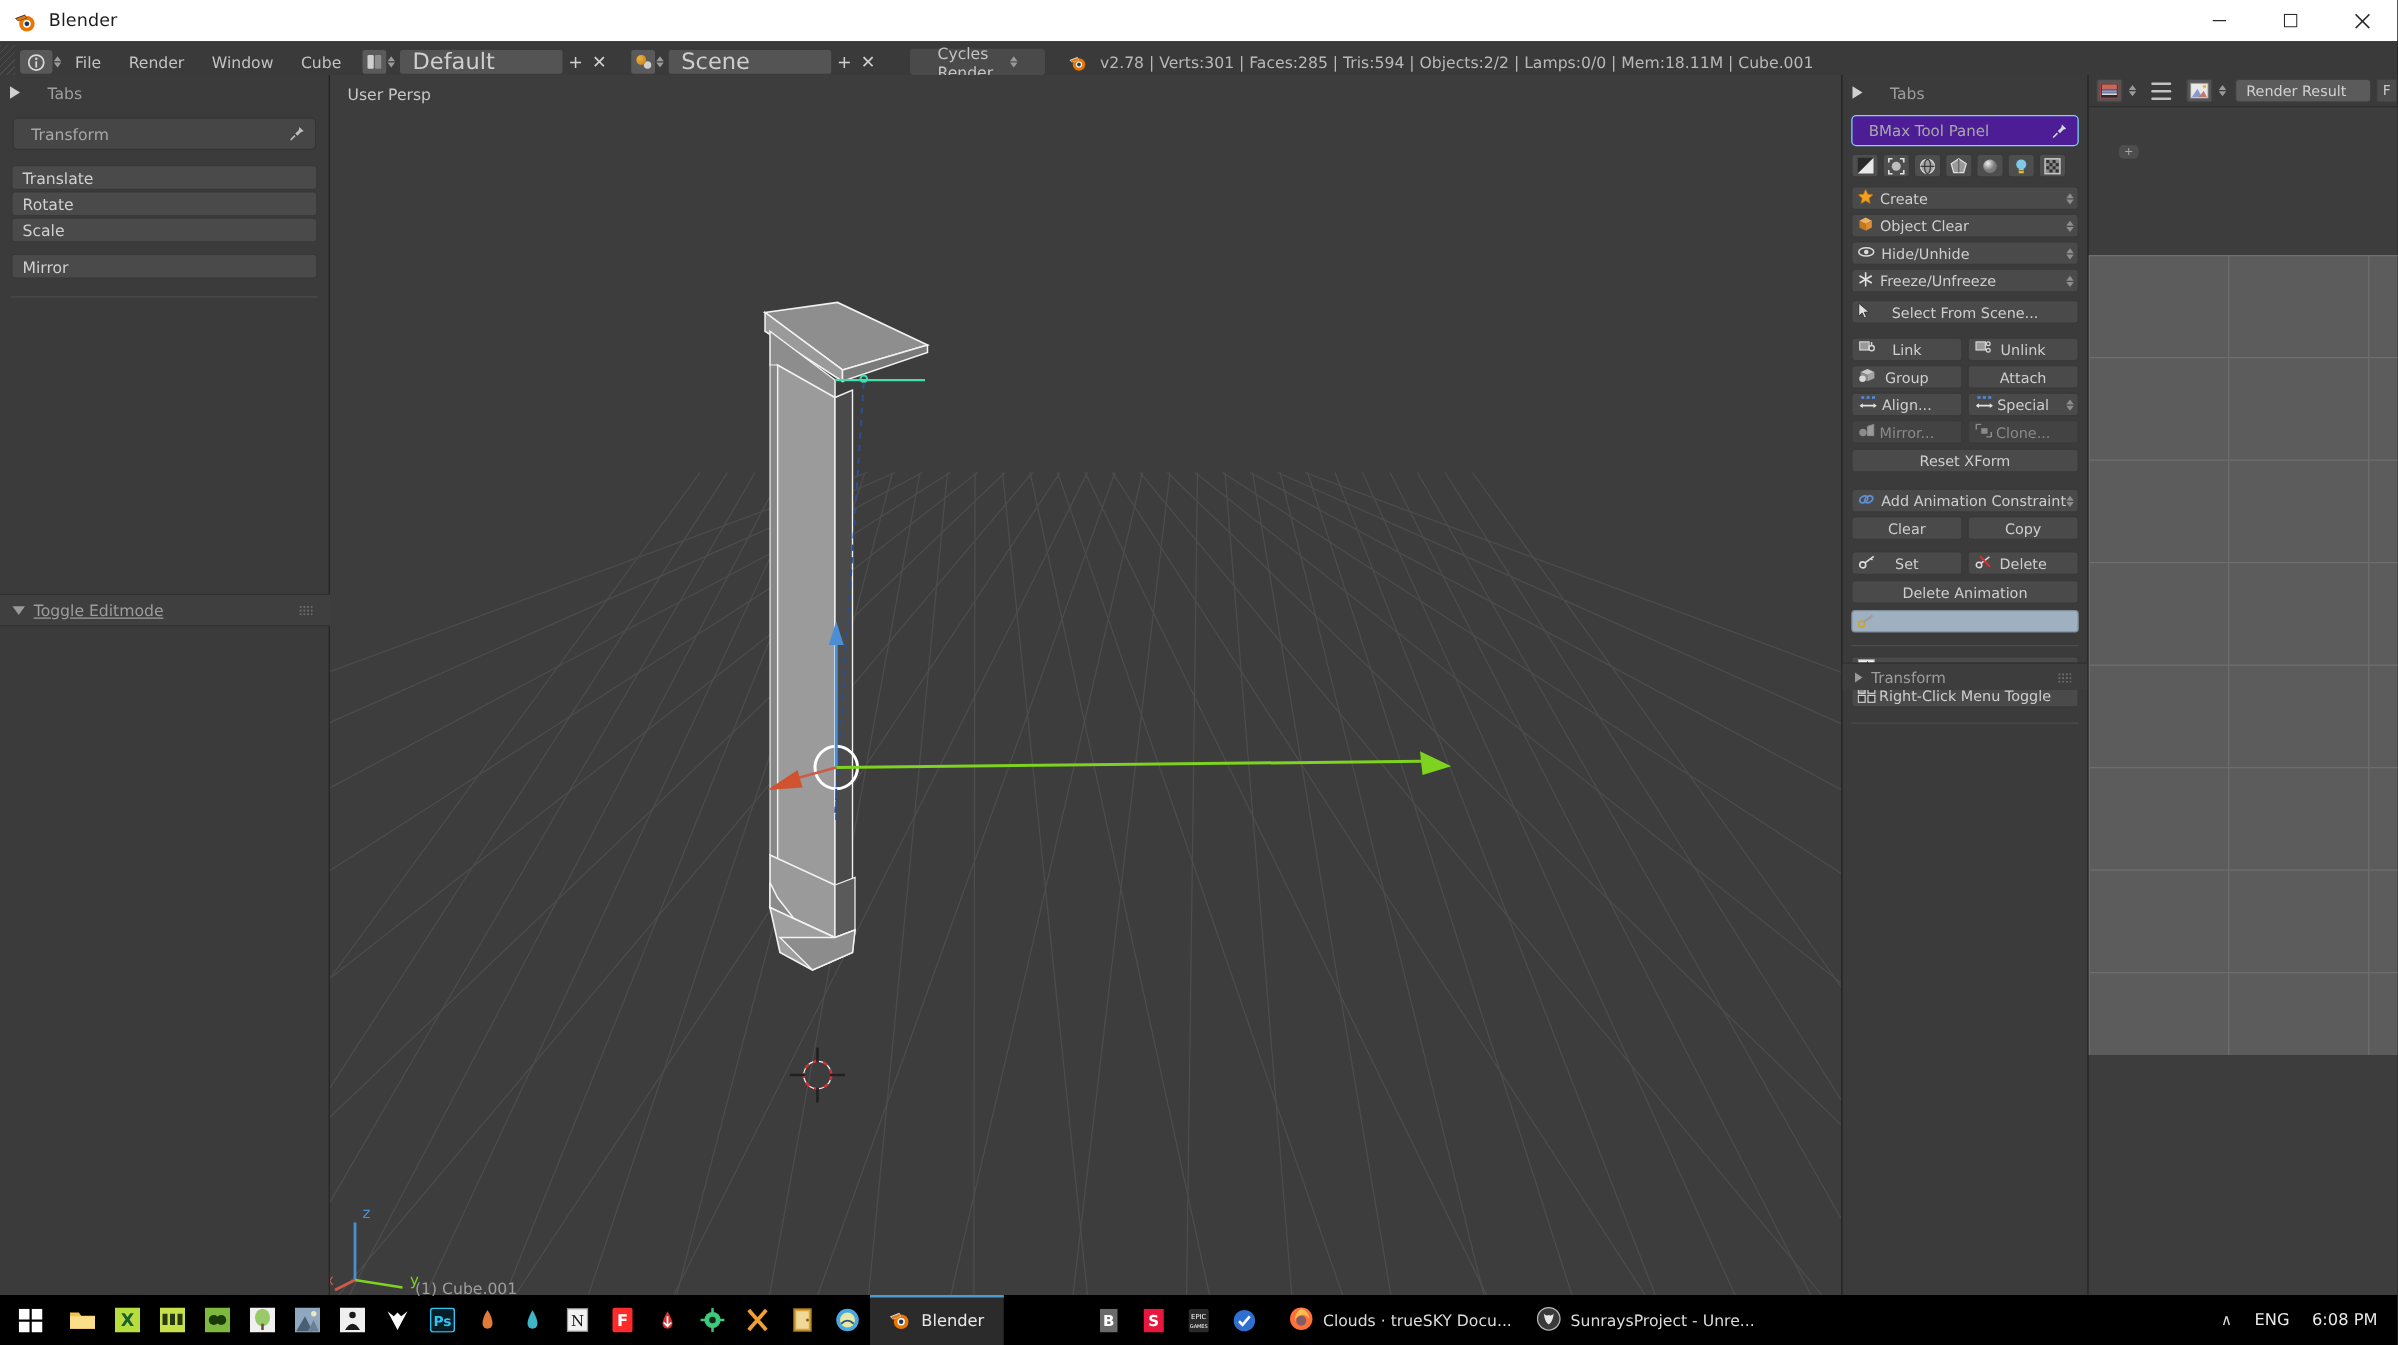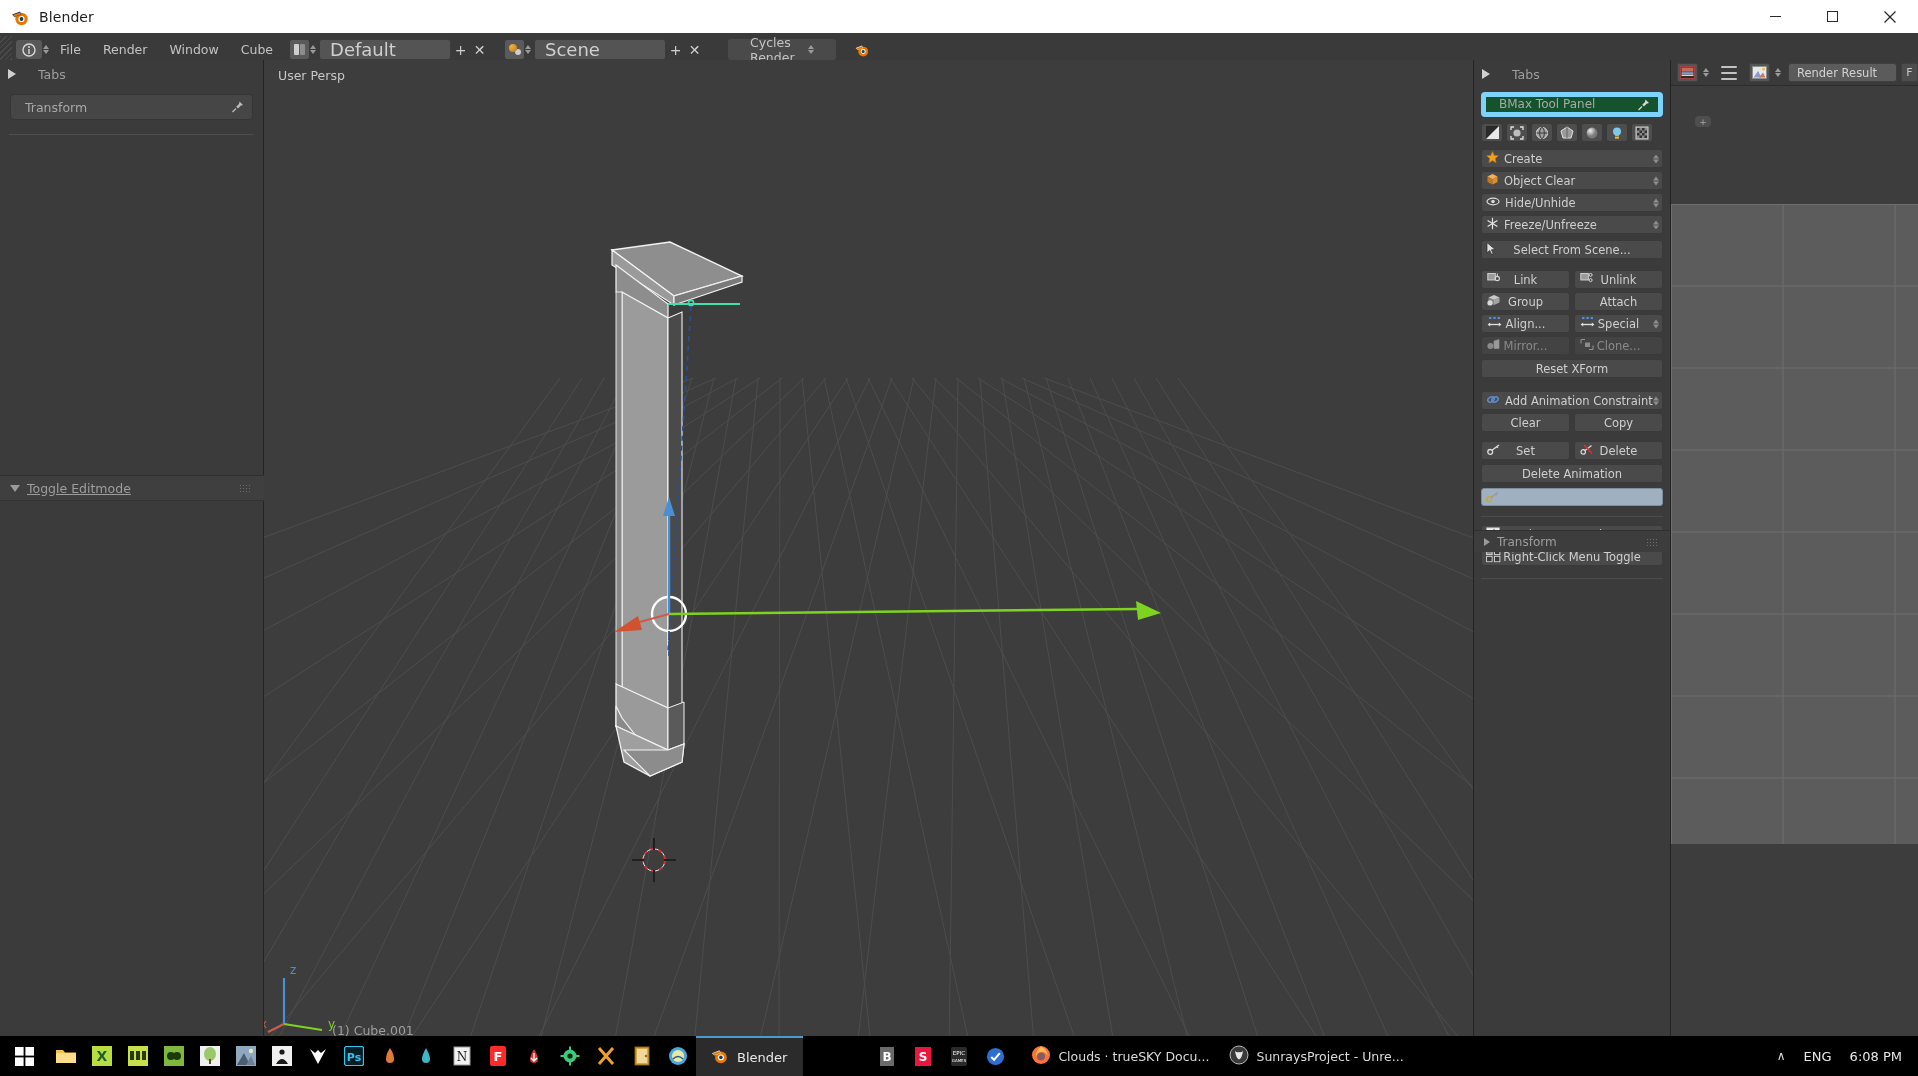--- a/index.html
+++ b/index.html
@@ -147,22 +147,22 @@
   .grid-svg { position:absolute; left:0; top:0; }
   .axis-gizmo { position:absolute; left: -10px; bottom: 10px; width:120px; height:100px; }
 
   
   .right-panel {
     position: absolute; left: 1473px; top: 0; width: 197px; height: 996px;
     background: #3b3b3b; border-left: 1px solid #232323;
   }
   .rp-tabrow { display:flex; align-items:center; height: 28px; padding-left: 8px; gap: 22px; }
   .rp-header {
-    margin: 4px 7px 0 7px; height: 25px; background: #14532d; border:5px solid #7dd3fc;
-    border-radius: 4px; display:flex; align-items:flex-start; padding-left:13px;
+    margin: 4px 7px 0 7px; height: 25px; background: #4c1d95; border:1px solid #7dd3fc;
+    border-radius: 4px; display:flex; align-items:center; padding-left:13px;
     font-size: 12px; color:#a8a8a8; position:relative;
   }
   .icon-row {
     display:flex; margin: 6px 7px 0 7px; gap: 3px;
   }
   .icon-sq {
     width: 22px; height: 19px; background:#4e4e4e; border:1px solid #3a3a3a; border-radius:3px;
     display:flex; align-items:center; justify-content:center;
   }
   .rp-row {
@@ -349,40 +349,48 @@
 
     <div class="blend-logo-sm">
       <svg width="16" height="16" viewBox="0 0 20 20">
         <circle cx="11.5" cy="12" r="6.2" fill="#ea7600"></circle>
         <circle cx="11.5" cy="12" r="3.1" fill="#ffffff"></circle>
         <circle cx="11.5" cy="12" r="1.9" fill="#1a3a5a"></circle>
         <path d="M2 7.5 L10 4.5 L11.5 7.5 L4.5 10 Z" fill="#e8e8e8"></path>
         <path d="M3 8 L10 5.4 L10.9 7.4 L4.6 9.6 Z" fill="#ea7600"></path>
       </svg>
     </div>
+    <div class="stats">v2.78 | Verts:301 | Faces:285 | Tris:594 | Objects:2/2 | Lamps:0/0 | Mem:18.11M | Cube.001</div>
   </div>
 
   <div class="body-area">
 
     <div class="left-panel">
       <div class="panel-tabrow">
         <span class="tri-right"></span>
         <span class="panel-tab-label">Tabs</span>
       </div>
 
       <div class="tool-header">
         <span>Transform</span>
         <span class="pin">
           <svg width="13" height="13" viewBox="0 0 13 13">
               <path d="M8.5 1 L12 4.5 L9.6 5.2 L7 8 L5.2 6.2 L8 3.6 Z" fill="#bdbdbd"></path>
               <line x1="5" y1="8" x2="1.5" y2="11.5" stroke="#bdbdbd" stroke-width="1.2"></line>
             </svg>
         </span>
       </div>
 
+      <div class="tool-list">
+        <div class="tool-btn">Translate</div>
+        <div class="tool-btn">Rotate</div>
+        <div class="tool-btn">Scale</div>
+        <div class="tool-gap"></div>
+        <div class="tool-btn">Mirror</div>
+      </div>
       <div class="divider-line"></div>
 
       <div class="toggle-editmode">
         <span class="tri-down"></span>
         <span class="lbl">Toggle Editmode</span>
         <span class="dots-grip"></span>
       </div>
     </div>
 
     <div class="viewport">

